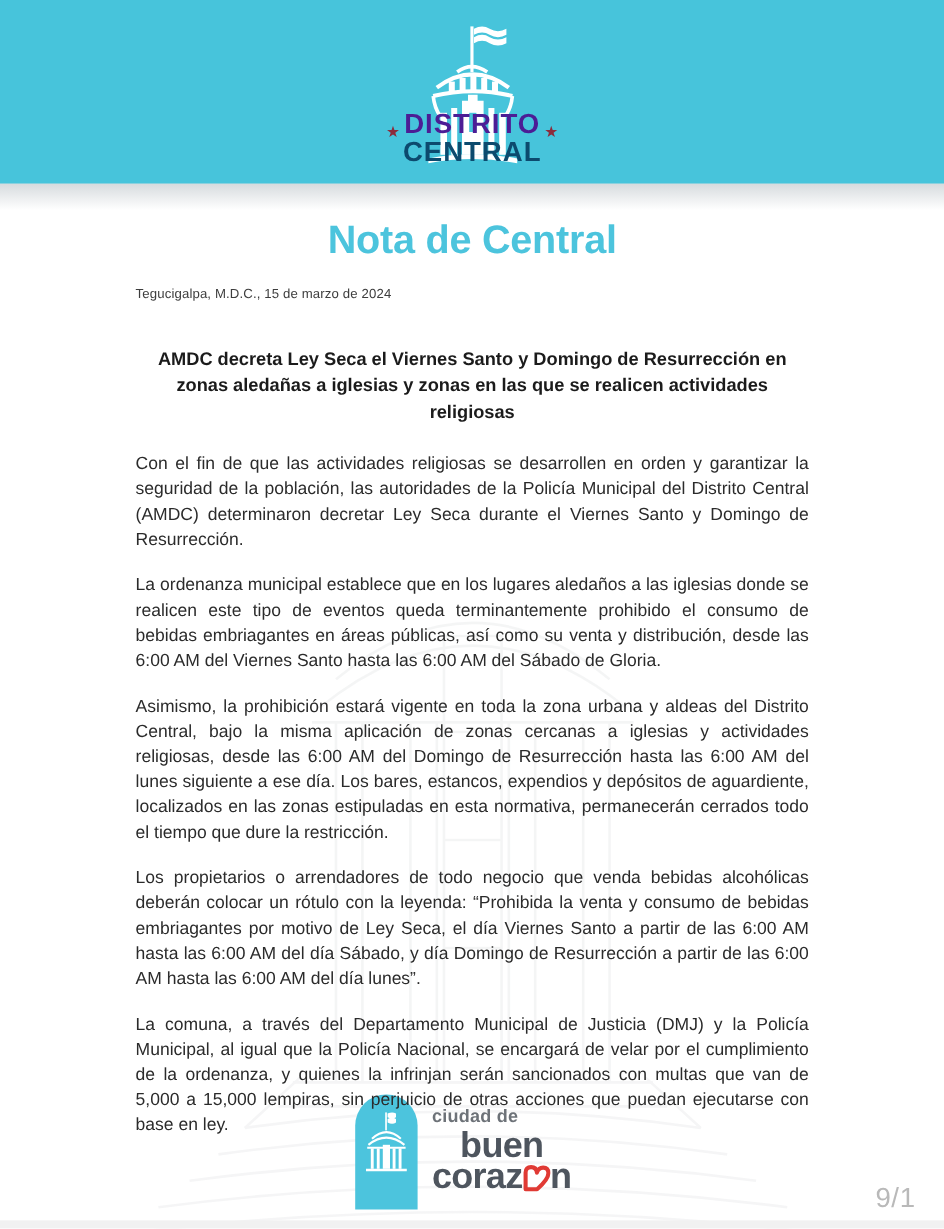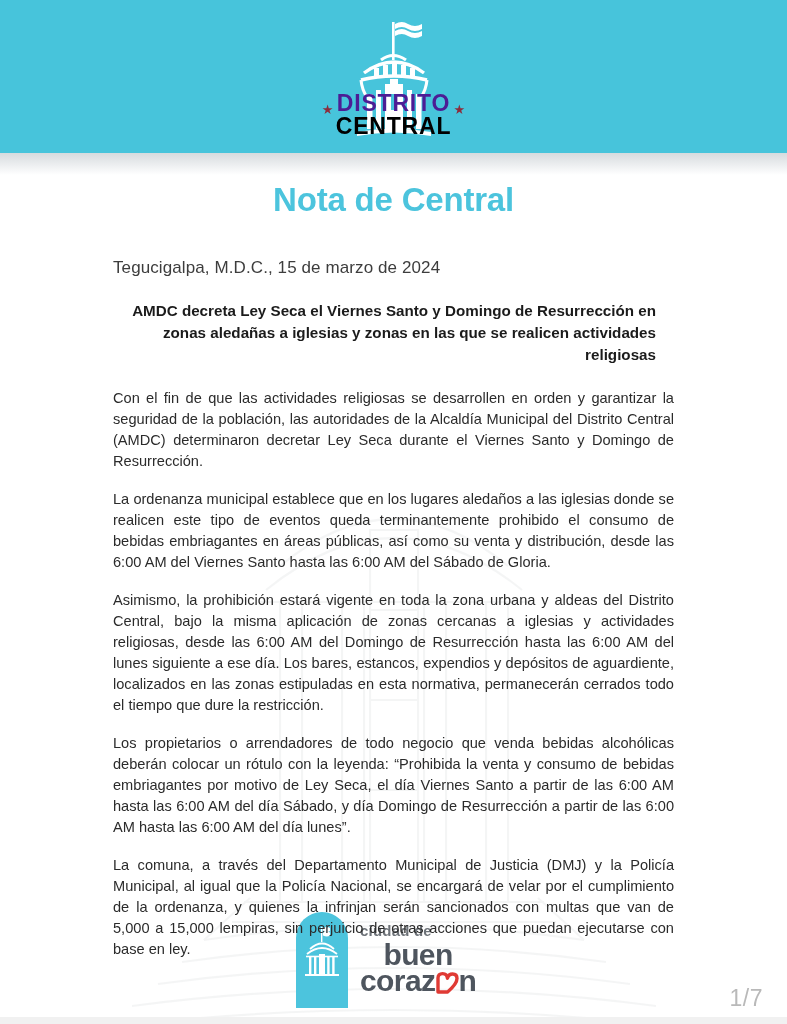--- a/index.html
+++ b/index.html
@@ -69,28 +69,28 @@
   .press-title {
     text-align: center;
     color: #4cc4dd;
     font-size: 33px;
     font-weight: bold;
     letter-spacing: -0.2px;
     margin: 22px 0 0 0;
     line-height: 1.1;
   }
   .dateline {
-    margin-top: 40px;
-    font-size: 17px;
+    margin-top: 21px;
+    font-size: 11px;
     color: #3d3d3d;
     letter-spacing: 0.1px;
   }
   .headline {
-    margin-top: 22px;
-    text-align: right;
+    margin-top: 38px;
+    text-align: center;
     font-size: 15.2px;
     font-weight: bold;
     color: #1b1b1b;
     line-height: 1.45;
     padding: 0 18px;
   }
   .body-para {
     margin-top: 17px;
     font-size: 14.6px;
     color: #2b2b2b;
@@ -215,21 +215,21 @@
         <rect x="88" y="74" width="5" height="39" fill="#ffffff"></rect>
         <rect x="97" y="78" width="5.5" height="35" fill="#ffffff"></rect>
 
         <path d="M38 116 q37 -7 74 0 v4 q-37 -7 -74 0 z" fill="#ffffff"></path>
       </svg>
     </div>
     <div style="position:absolute;left:0;top:92px;width:150px;left:50%;transform:translateX(-50%);text-align:center;">
       <div style="position:relative;display:inline-block;">
         <span style="position:absolute;left:-14px;top:10px;color:#8c2c3c;font-size:13px;">★</span>
         <div style="color:#4c1d95;font-size:23px;font-weight:bold;letter-spacing:0.8px;line-height:1.02;font-family:'Liberation Sans',sans-serif;">DISTRITO</div>
-        <div style="color:#000000;font-size:23px;font-weight:bold;letter-spacing:0.8px;line-height:1.02;font-family:'Liberation Sans',sans-serif;">CENTRAL</div>
+        <div style="color:#0c4a6e;font-size:23px;font-weight:bold;letter-spacing:0.8px;line-height:1.02;font-family:'Liberation Sans',sans-serif;">CENTRAL</div>
         <span style="position:absolute;right:-14px;top:10px;color:#8c2c3c;font-size:13px;">★</span>
       </div>
     </div>
   </div>
   <div class="header-shadow"></div>
 
   <div class="watermark">
     <svg width="620" height="560" viewBox="0 0 620 560" xmlns="http://www.w3.org/2000/svg">
       <g fill="none" stroke="#dddfe1" stroke-width="2.2">
 
@@ -260,21 +260,21 @@
   </div>
 
   <div class="content">
 
     <h1 class="press-title">Nota de Central</h1>
 
     <div class="dateline">Tegucigalpa, M.D.C., 15 de marzo de 2024</div>
 
     <h2 class="headline">AMDC decreta Ley Seca el Viernes Santo y Domingo de Resurrección en zonas aledañas a iglesias y zonas en las que se realicen actividades religiosas</h2>
 
-    <p class="body-para">Con el fin de que las actividades religiosas se desarrollen en orden y garantizar la seguridad de la población, las autoridades de la Alcaldía Municipal del Distrito Central (AMDC) determinaron decretar Ley Seca durante el Viernes Santo y Domingo de Resurrección.</p>
+    <p class="body-para">Con el fin de que las actividades religiosas se desarrollen en orden y garantizar la seguridad de la población, las autoridades de la Policía Municipal del Distrito Central (AMDC) determinaron decretar Ley Seca durante el Viernes Santo y Domingo de Resurrección.</p>
     <p class="body-para">La ordenanza municipal establece que en los lugares aledaños a las iglesias donde se realicen este tipo de eventos queda terminantemente prohibido el consumo de bebidas embriagantes en áreas públicas, así como su venta y distribución, desde las 6:00 AM del Viernes Santo hasta las 6:00 AM del Sábado de Gloria.</p>
     <p class="body-para">Asimismo, la prohibición estará vigente en toda la zona urbana y aldeas del Distrito Central, bajo la misma aplicación de zonas cercanas a iglesias y actividades religiosas, desde las 6:00 AM del Domingo de Resurrección hasta las 6:00 AM del lunes siguiente a ese día.  Los bares, estancos, expendios y depósitos de aguardiente, localizados en las zonas estipuladas en esta normativa, permanecerán cerrados todo el tiempo que dure la restricción.</p>
     <p class="body-para">Los propietarios o arrendadores de todo negocio que venda bebidas alcohólicas deberán colocar un rótulo con la leyenda: “Prohibida la venta y consumo de bebidas embriagantes por motivo de Ley Seca, el día Viernes Santo a partir de las 6:00 AM hasta las 6:00 AM del día Sábado, y día Domingo de Resurrección a partir de las 6:00 AM hasta las 6:00 AM del día lunes”.</p>
     <p class="body-para">La comuna, a través del Departamento Municipal de Justicia (DMJ) y la Policía Municipal, al igual que la Policía Nacional, se encargará de velar por el cumplimiento de la ordenanza, y quienes la infrinjan serán sancionados con multas que van de 5,000 a 15,000 lempiras, sin perjuicio de otras acciones que puedan ejecutarse con base en ley.</p>
 
   </div>
 
   <div class="footer-logo">
     <div class="bc-badge">
       <svg width="40" height="54" viewBox="0 0 40 54" xmlns="http://www.w3.org/2000/svg">
@@ -299,17 +299,17 @@
     </div>
     <div class="bc-words">
       <span class="bc-line1">ciudad de</span>
       <span class="bc-line2">buen</span>
       <span class="bc-line3"><span>coraz</span><span class="bc-heart"><svg width="25" height="24" viewBox="0 0 25 24" xmlns="http://www.w3.org/2000/svg">
               <path d="M4 21 L4 7 Q4 2.6 8.6 2.6 Q13 2.6 13.4 7.2 Q14.6 3 18.6 3 Q23 3 23 7.6 Q23 13 13.6 21 Q9 21 4 21 Z" fill="none" stroke="#e03a34" stroke-width="3.4" stroke-linejoin="round"></path>
             </svg></span><span>n</span></span>
     </div>
   </div>
 
-  <div class="page-number">1/7</div>
+  <div class="page-number">9/1</div>
 
   <div class="bottom-edge"></div>
 
 </div>
 
 </body></html>

